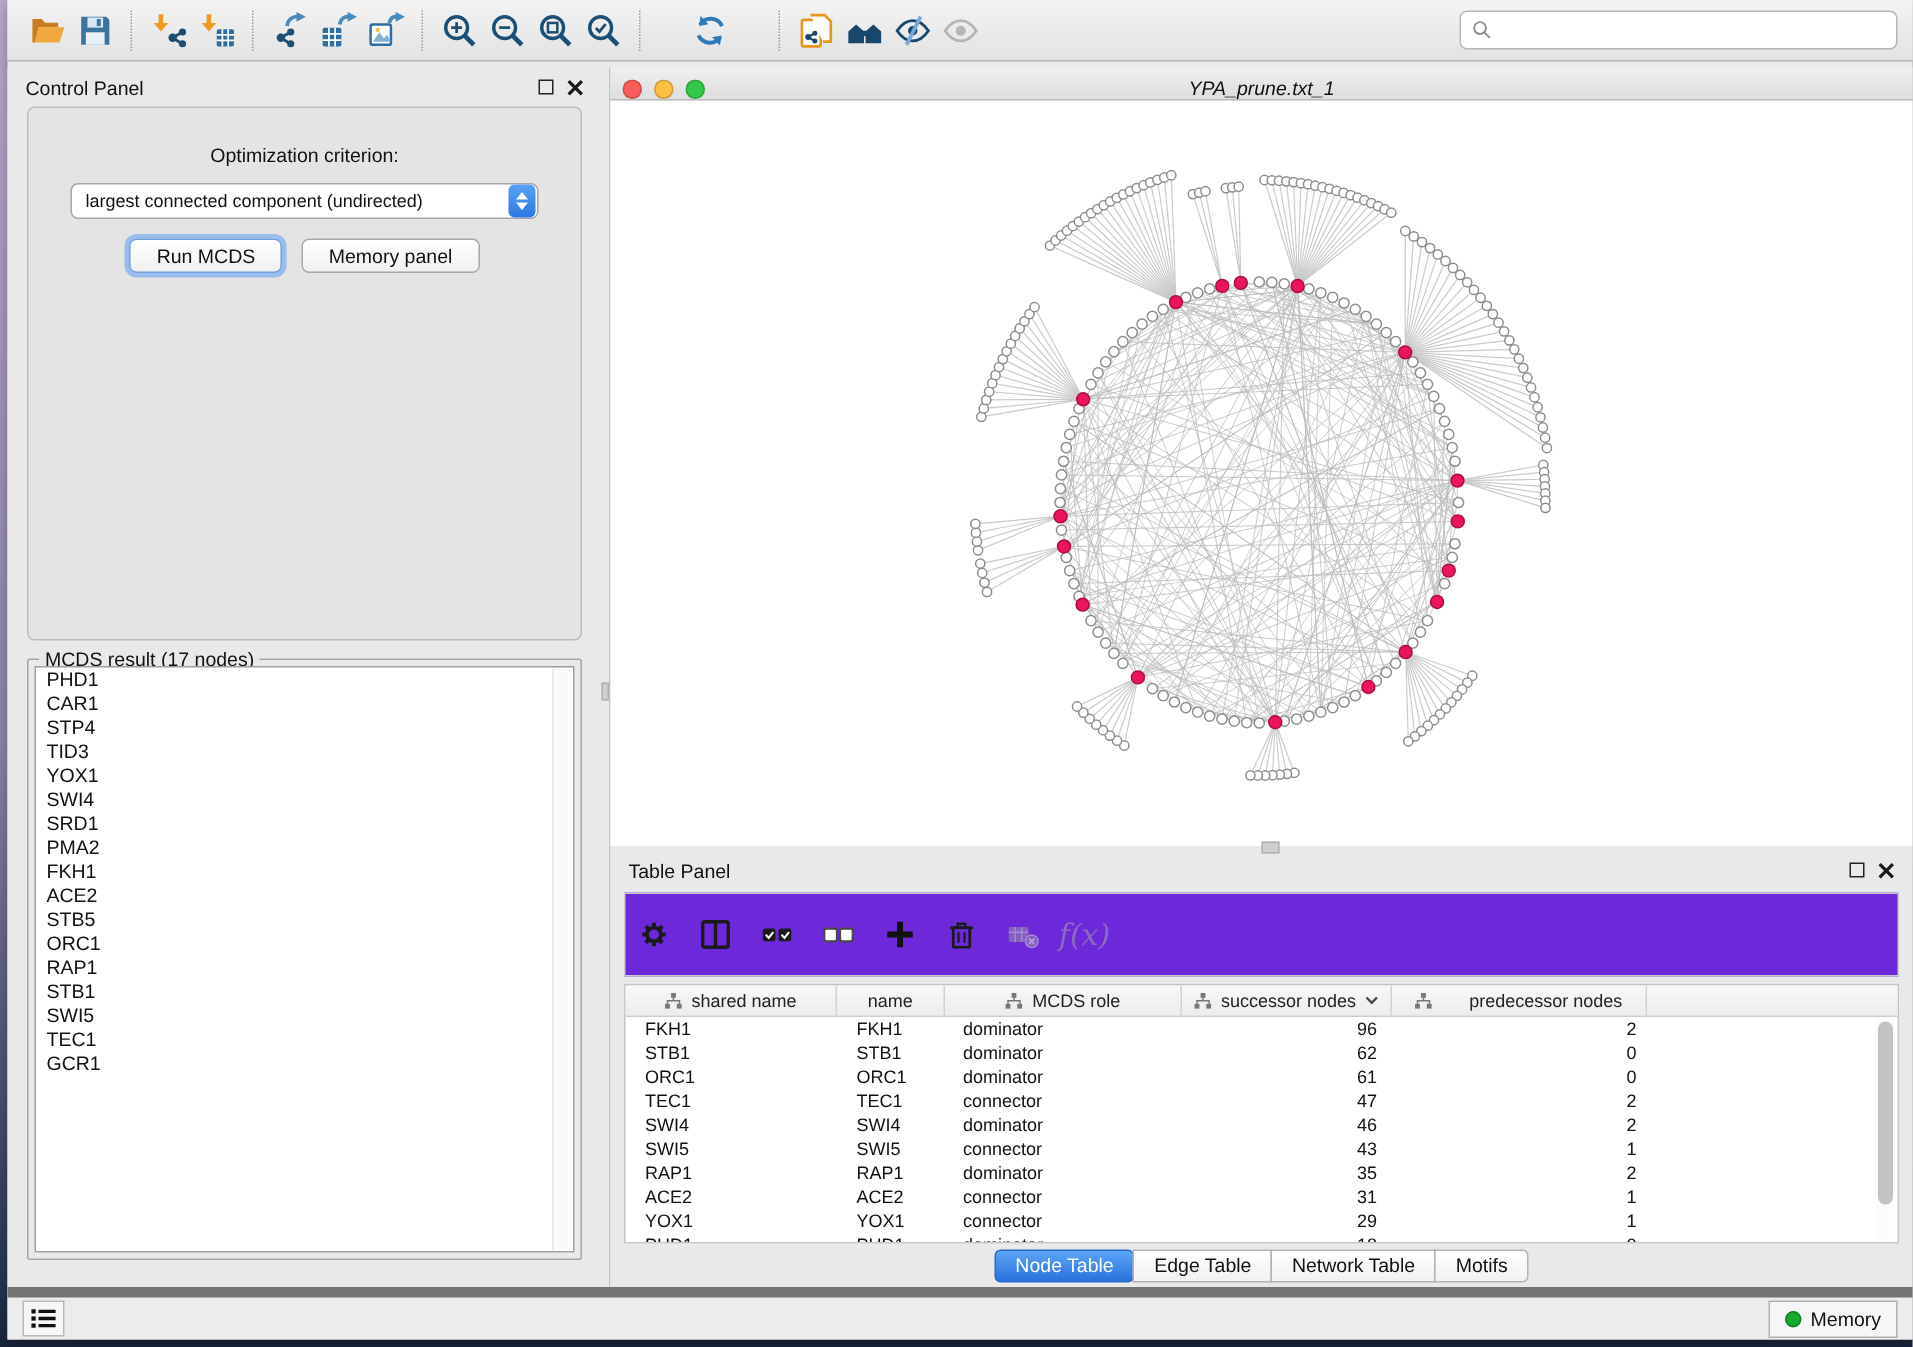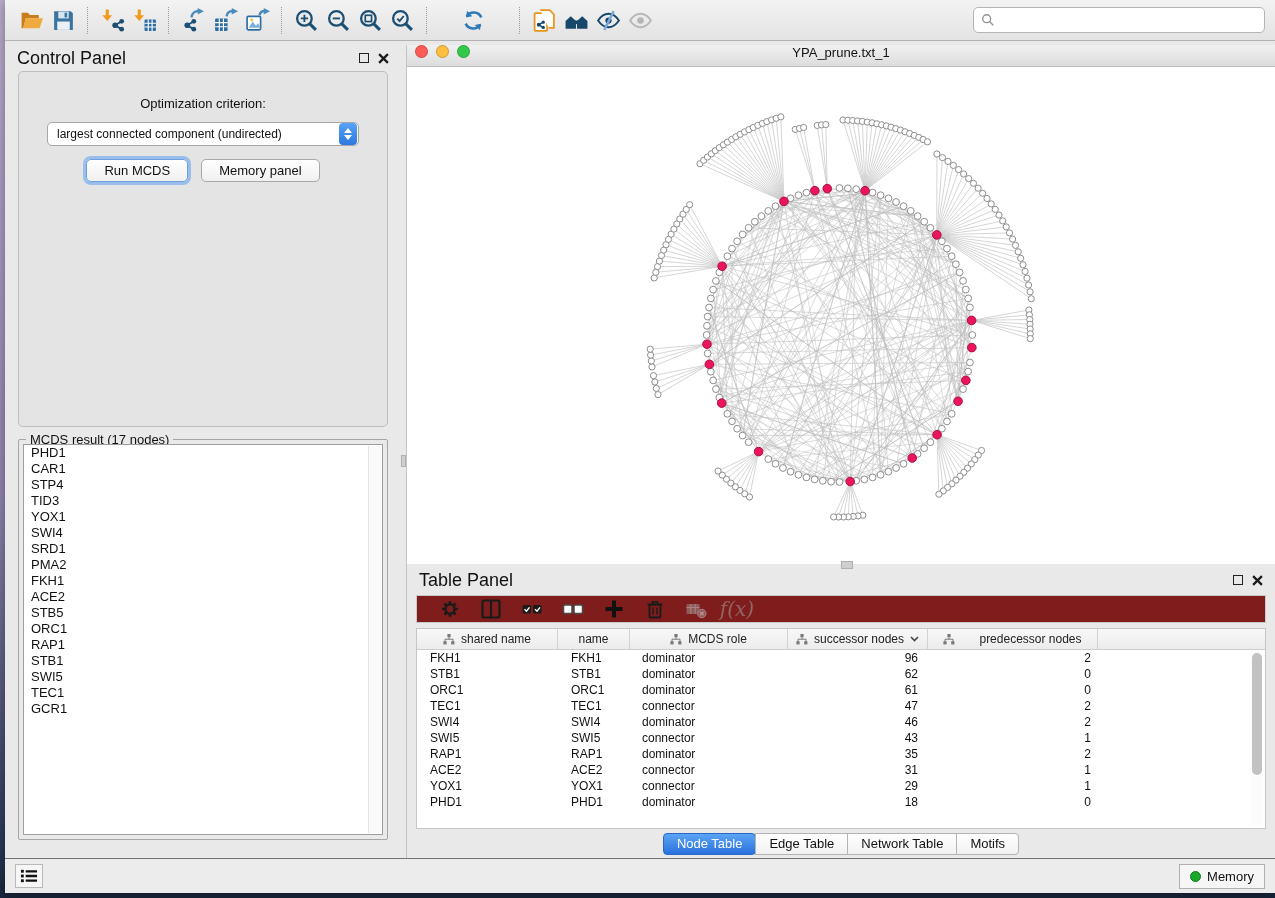--- a/index.html
+++ b/index.html
@@ -14,21 +14,21 @@
 .tb-btn.disabled { opacity:.55; }
 .tb-sep { width:1px; height:27px; border-left:1px dotted #9a9a9a; margin:0 8px; }
 .search-box { margin-left:auto; width:292px; height:26px; background:#fff; border:1px solid #b5b5b5; border-radius:5px; display:flex; align-items:center; padding:0 7px; }
 .search-box input { border:none; outline:none; flex:1; font-size:13px; background:transparent; }
 
 
 .main-row { flex:1; display:flex; min-height:0; padding-top:4px; }
 
 
 .control-panel { width:396px; flex:0 0 396px; display:flex; flex-direction:column; background:#e9e9e9; }
-.panel-titlebar { height:26px; display:flex; align-items:center; padding:0 12px; font-size:18px; color:#111; }
+.panel-titlebar { height:26px; display:flex; align-items:center; padding:0 12px; font-size:13px; color:#111; }
 .panel-titlebar .spacer { flex:1; }
 .win-float { width:10px; height:10px; border:1.6px solid #222; margin-right:9px; cursor:pointer; }
 .win-close svg { width:11px; height:11px; display:block; cursor:pointer; }
 .cp-tabs { display:flex; justify-content:center; margin:4px 0 6px; }
 .cp-tab { height:22px; padding:0 14px; display:flex; align-items:center; font-size:13px; color:#111; background:linear-gradient(#ffffff,#f1f1f1); border:1px solid #b4b4b4; margin-left:-1px; cursor:pointer; }
 .cp-tab:first-child { border-radius:4px 0 0 4px; margin-left:0; }
 .cp-tab:last-child { border-radius:0 4px 4px 0; }
 .cp-tab.selected { background:linear-gradient(#5ba4f5,#2a72dd); color:#fff; border-color:#2a68c8; border-radius:4px; }
 .cp-content { margin:0 13px; height:356px; flex:0 0 auto; background:#e4e4e4; border:1px solid #bdbdbd; border-radius:5px; padding-top:24px; }
 .opt-label { text-align:center; font-size:13px; color:#111; margin-bottom:11px; }
@@ -46,31 +46,31 @@
 .mcds-item { font-size:13px; color:#111; line-height:16px; padding-left:7px; cursor:default; }
 .mcds-scroll { position:absolute; top:1px; bottom:1px; right:1px; width:13px; background:#fafafa; border-left:1px solid #e3e3e3; }
 
 
 .v-splitter { width:5px; flex:0 0 5px; background:#e9e9e9; position:relative; cursor:col-resize; }
 .v-splitter .grip { position:absolute; top:410px; left:0; width:5px; height:12px; background:#cfcfcf; border:1px solid #b0b0b0; }
 
 
 .right-col { flex:1; display:flex; flex-direction:column; min-width:0; border-left:1px solid #c4c4c4; }
 .net-window { height:519px; flex:0 0 519px; display:flex; flex-direction:column; }
-.net-titlebar { height:22px; background:linear-gradient(#f0f0f0,#dddddd); border-bottom:1px solid #bdbdbd; display:flex; align-items:flex-start; padding:0 8px; position:relative; }
+.net-titlebar { height:22px; background:linear-gradient(#f0f0f0,#dddddd); border-bottom:1px solid #bdbdbd; display:flex; align-items:flex-end; padding:0 8px; position:relative;font-style:italic; }
 .lights { display:flex; gap:8px; }
 .light { width:13px; height:13px; border-radius:50%; border:1px solid rgba(0,0,0,.18); cursor:pointer; }
 .net-title { position:absolute; left:0; right:0; text-align:center; font-size:13px; color:#111; pointer-events:none; }
 .net-canvas { flex:1; background:#fff; }
 .h-splitter { height:3px; background:#e9e9e9; position:relative; cursor:row-resize; }
 .h-splitter .grip { position:absolute; left:50%; top:-3px; width:12px; height:8px; background:#cfcfcf; border:1px solid #b0b0b0; }
 
 
 .table-panel { flex:1; display:flex; flex-direction:column; min-height:0; background:#e9e9e9; }
-.tbl-toolbar { margin:2px 9px 0; height:28px; background:#7f1d1d; border:1px solid #c9c9c9; display:flex; align-items:center; padding:0 20px; gap:15px; }
+.tbl-toolbar { margin:2px 9px 0; height:56px; background:#6d28d9; border:1px solid #c9c9c9; display:flex; align-items:center; padding:0 6px; gap:15px; }
 .tt-btn { width:26px; height:26px; display:flex; align-items:center; justify-content:center; cursor:pointer; }
 .tt-btn svg { width:22px; height:22px; }
 .tt-btn.disabled { opacity:.5; cursor:default; }
 .fx-label { font-family:"DejaVu Serif",serif; font-style:italic; font-size:20px; color:#a9a9a9; }
 .table-wrap { margin:5px 9px 0; flex:1; background:#fff; border:1px solid #c6c6c6; position:relative; overflow:hidden; display:flex; flex-direction:column; }
 .thead { display:flex; height:21px; flex:0 0 21px; background:linear-gradient(#f8f8f8,#ececec); border-bottom:1px solid #cdcdcd; }
 .th { display:flex; align-items:center; justify-content:center; gap:6px; font-size:12px; color:#222; border-right:1px solid #d2d2d2; }
 .th:nth-child(1){ width:141px; } .th:nth-child(2){ width:72px; } .th:nth-child(3){ width:158px; }
 .th:nth-child(4){ width:140px; } .th:nth-child(5){ width:170px;gap:24px; } .th.filler{ flex:1; border-right:none; }
 .tr { display:flex; height:16px; align-items:center; font-size:12px; color:#111; cursor:default; }
@@ -80,21 +80,21 @@
 .td.c4 { width:170px; text-align:right; padding-right:7px; }
 .tbl-vscroll { position:absolute; top:22px; bottom:2px; right:2px; width:13px; background:#fcfcfc; }
 .tbl-vscroll .thumb { position:absolute; top:2px; left:1.5px; width:10px; height:122px; background:#c2c2c2; border-radius:6px; cursor:pointer; }
 .table-tabs { height:29px; flex:0 0 29px; display:flex; align-items:center; justify-content:center; }
 .t-tab { height:22px; padding:0 13px; display:flex; align-items:center; font-size:13px; color:#111; background:linear-gradient(#ffffff,#f1f1f1); border:1px solid #b4b4b4; margin-left:-1px; cursor:pointer; }
 .t-tab:first-child { border-radius:4px 0 0 4px; margin-left:0; }
 .t-tab:last-child { border-radius:0 4px 4px 0; }
 .t-tab.selected { background:linear-gradient(#5ba4f5,#2a72dd); color:#fff; border-color:#2a68c8; border-radius:4px; }
 
 
-.status-bar { height:35px; flex:0 0 35px; background:#ececec; border-top:1px solid #737373; display:flex; align-items:center; padding:0 10px; }
+.status-bar { height:35px; flex:0 0 35px; background:#ececec; border-top:7px solid #737373; display:flex; align-items:center; padding:0 10px; }
 .status-left-btn { width:28px; height:24px; background:#f6f6f6; border:1px solid #b9b9b9; display:flex; align-items:center; justify-content:center; cursor:pointer; }
 .memory-btn { margin-left:auto; height:25px; padding:0 10px; background:#f6f6f6; border:1px solid #b0b0b0; display:flex; align-items:center; gap:6px; font-size:13px; color:#111; cursor:pointer; }
 .mem-dot { width:11px; height:11px; border-radius:50%; background:#17a82c; border:1px solid #0e7d1e; }
 </style>
 </head>
 <body>
 
 <div class="desktop">
 <div class="window">
 

